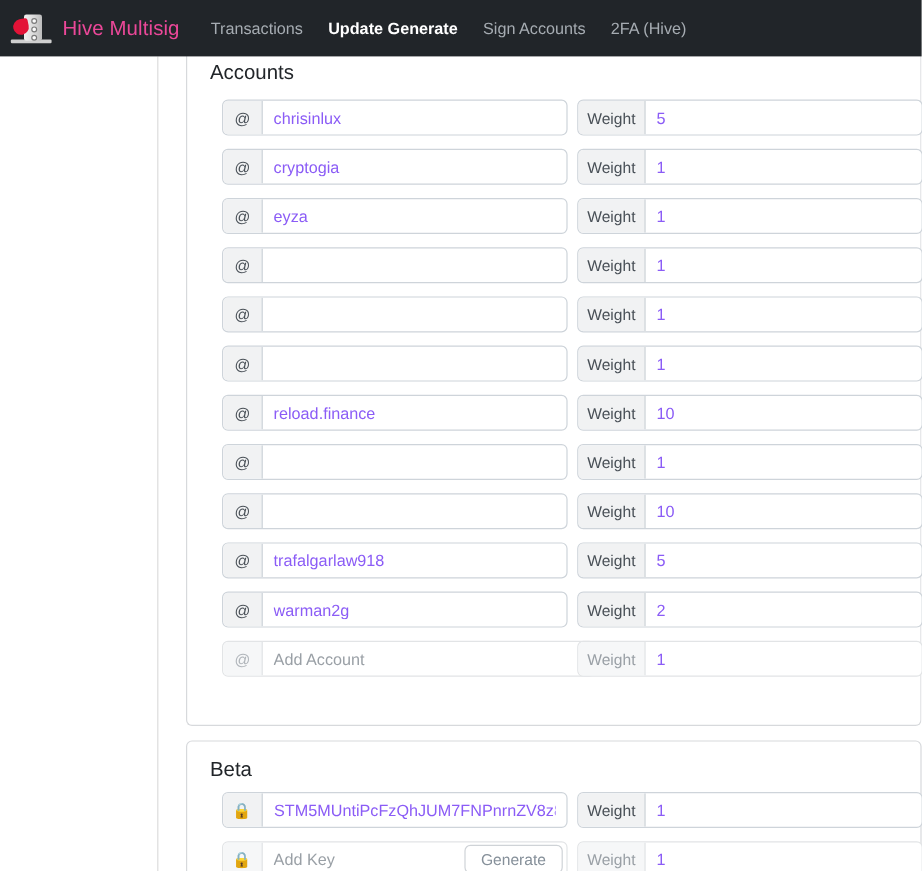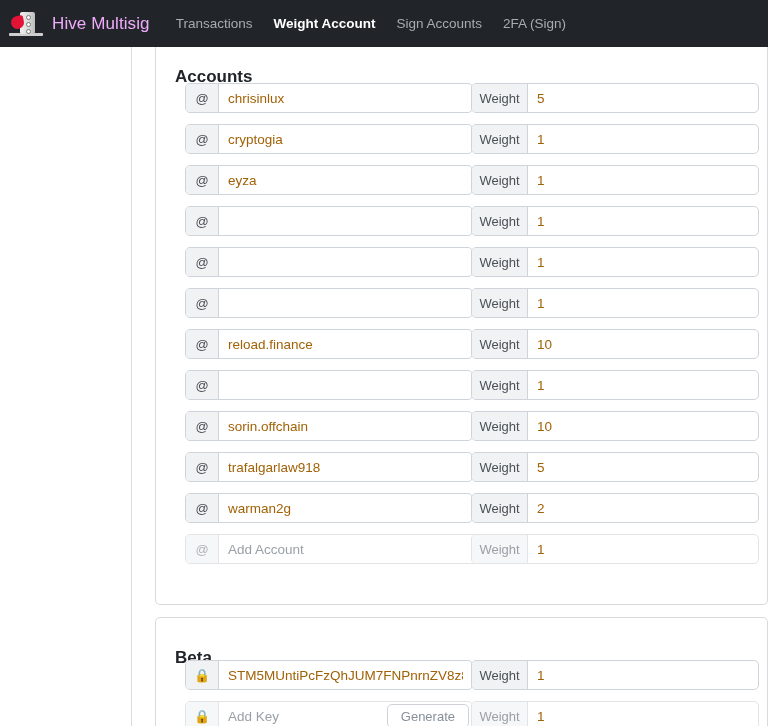--- a/index.html
+++ b/index.html
@@ -63,21 +63,21 @@
   .brand-logo .lg-dot.d3 { top: 19px; }
   .brand-logo .lg-red {
     position: absolute;
     left: 2px; top: 6px;
     width: 13px; height: 13px;
     background: #e31337;
     border-radius: 50% 2px 50% 50%;
     transform: rotate(-12deg);
   }
   .brand-text {
-    color: #f0abfc;
+    color: #ec4899;
     font-size: 17px;
     letter-spacing: 0.1px;
     white-space: nowrap;
   }
   .nav-links {
     display: flex;
     align-items: flex-end;
     gap: 21px;
   }
   .nav-link {
@@ -133,22 +133,21 @@
     left: 0;
     top: 570px;
     width: 613px;
     height: 118px;
   }
   .card-title {
     position: absolute;
     left: 19px;
     color: #212529;
     font-size: 17px;
-    font-weight: bold;
-    margin-top: 16px;
+    font-weight: normal;
   }
   .card-accounts .card-title { top: 16px; }
   .card-keys   .card-title  { top: 14px; }
 
   
   .row {
     position: absolute;
     display: flex;
     align-items: stretch;
     height: 30px;
@@ -184,64 +183,64 @@
     color: #495057;
   }
   .ig-input {
     flex: 1;
     border: none;
     outline: none;
     background: transparent;
     padding: 0 9px;
     font-family: "Liberation Sans", sans-serif;
     font-size: 13.5px;
-    color: #a16207;
+    color: #8b5cf6;
     min-width: 0;
   }
   .ig-input::placeholder { color: #9aa0a6; }
   .ig-input:disabled { color: #24292e; }
   .ig-gen {
     border: 1px solid #cfd3d7;
     border-radius: 5px;
     background: #ffffff;
     color: #86909a;
     font-family: "Liberation Sans", sans-serif;
     font-size: 13px;
     padding: 0 13px;
     margin: 2px 3px 2px 0;
     cursor: pointer;
     white-space: nowrap;
   }
 
   
   .col-acct { left: 29px;  width: 288px; }
   .col-acct-add { left: 29px; width: 311px; }
-  .col-wt   { left: 315px; width: 288px; }
+  .col-wt   { left: 325px; width: 288px; }
   .col-key  { left: 29px;  width: 288px; }
 </style>
 </head>
 <body>
 
 <div class="navbar">
   <div class="brand">
     <span class="brand-logo">
       <span class="lg-base"></span>
       <span class="lg-card"></span>
       <span class="lg-dot d1"></span>
       <span class="lg-dot d2"></span>
       <span class="lg-dot d3"></span>
       <span class="lg-red"></span>
     </span>
     <span class="brand-text">Hive Multisig</span>
   </div>
   <div class="nav-links">
     <span class="nav-link">Transactions</span>
-    <span class="nav-link active">Weight Account</span>
+    <span class="nav-link active">Update Generate</span>
     <span class="nav-link">Sign Accounts</span>
-    <span class="nav-link">2FA (Sign)</span>
+    <span class="nav-link">2FA (Hive)</span>
   </div>
 </div>
 
 <div class="page">
   <div class="rail-line"></div>
 
   <div class="content">
 
     <div class="card card-accounts">
       <div class="card-title">Accounts</div>
@@ -309,21 +308,20 @@
       <div class="ig row col-acct" style="top:335px">
         <span class="ig-prefix">@</span>
       </div>
       <div class="ig row col-wt" style="top:335px">
         <span class="ig-prefix wtext">Weight</span>
         <input class="ig-input" value="1" style="">
       </div>
 
       <div class="ig row col-acct" style="top:376px">
         <span class="ig-prefix">@</span>
-        <input class="ig-input" value="sorin.offchain" style="">
       </div>
       <div class="ig row col-wt" style="top:376px">
         <span class="ig-prefix wtext">Weight</span>
         <input class="ig-input" value="10" style="">
       </div>
 
       <div class="ig row col-acct" style="top:417px">
         <span class="ig-prefix">@</span>
         <input class="ig-input" value="trafalgarlaw918" style="">
       </div>

